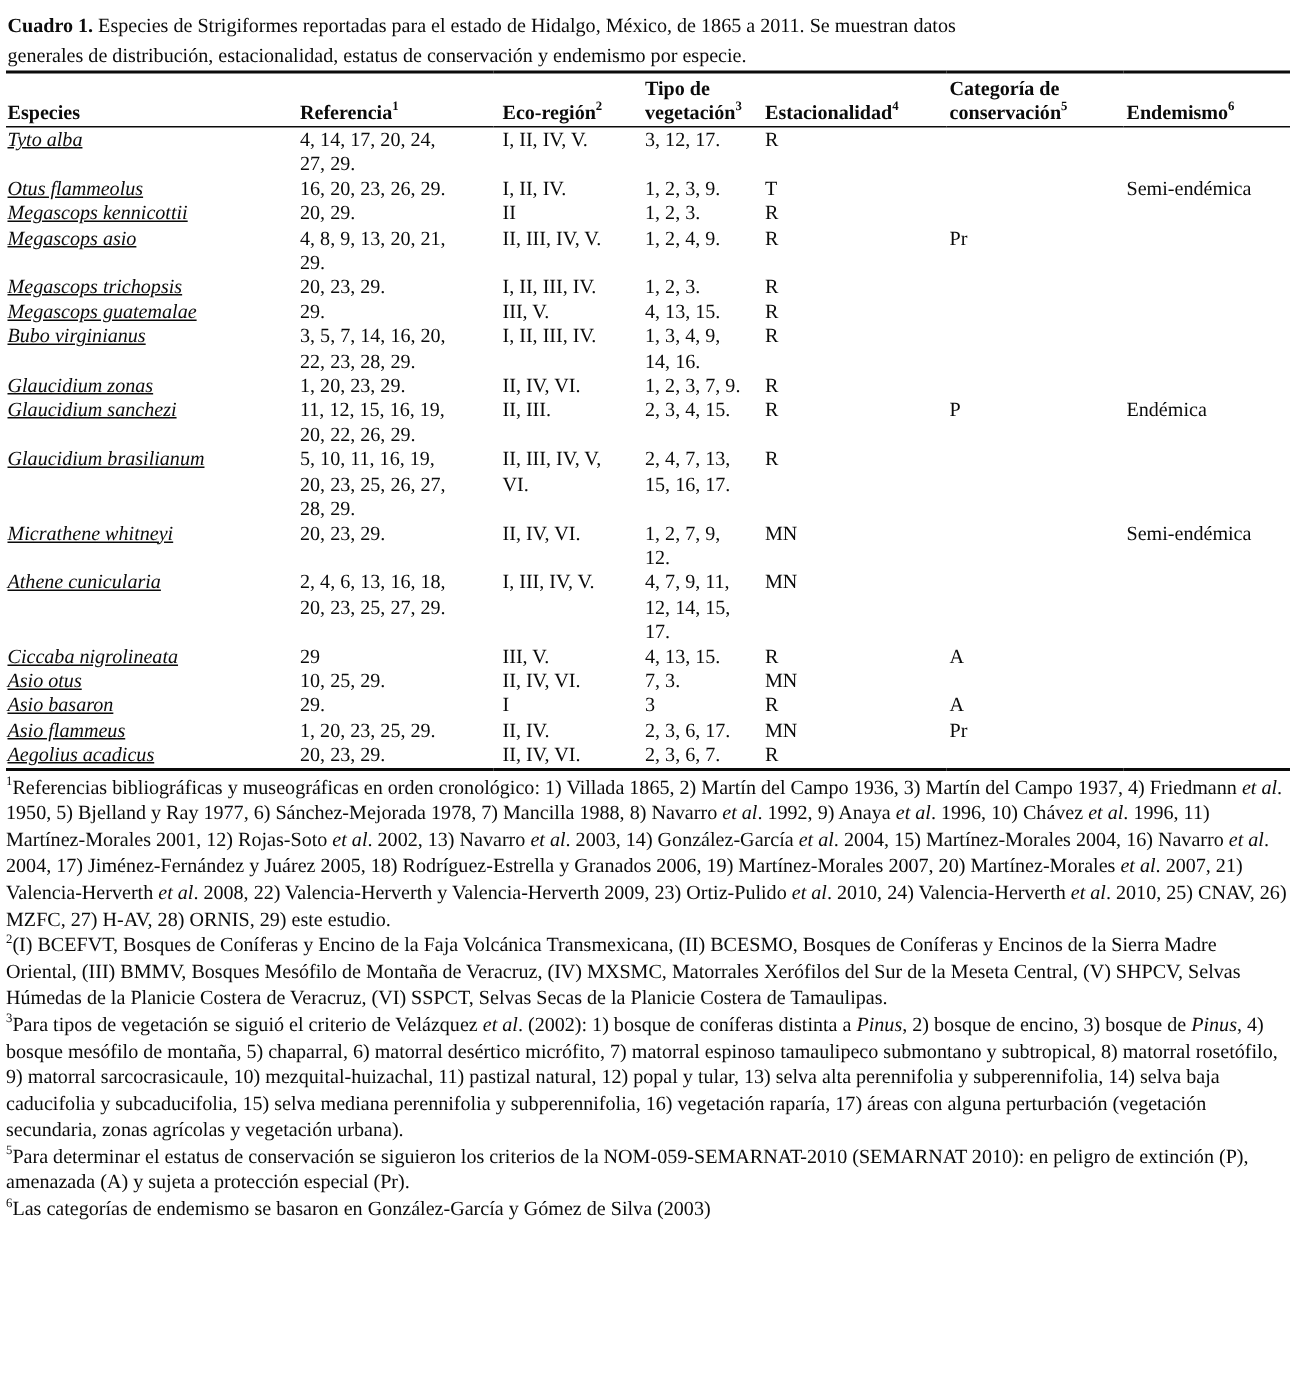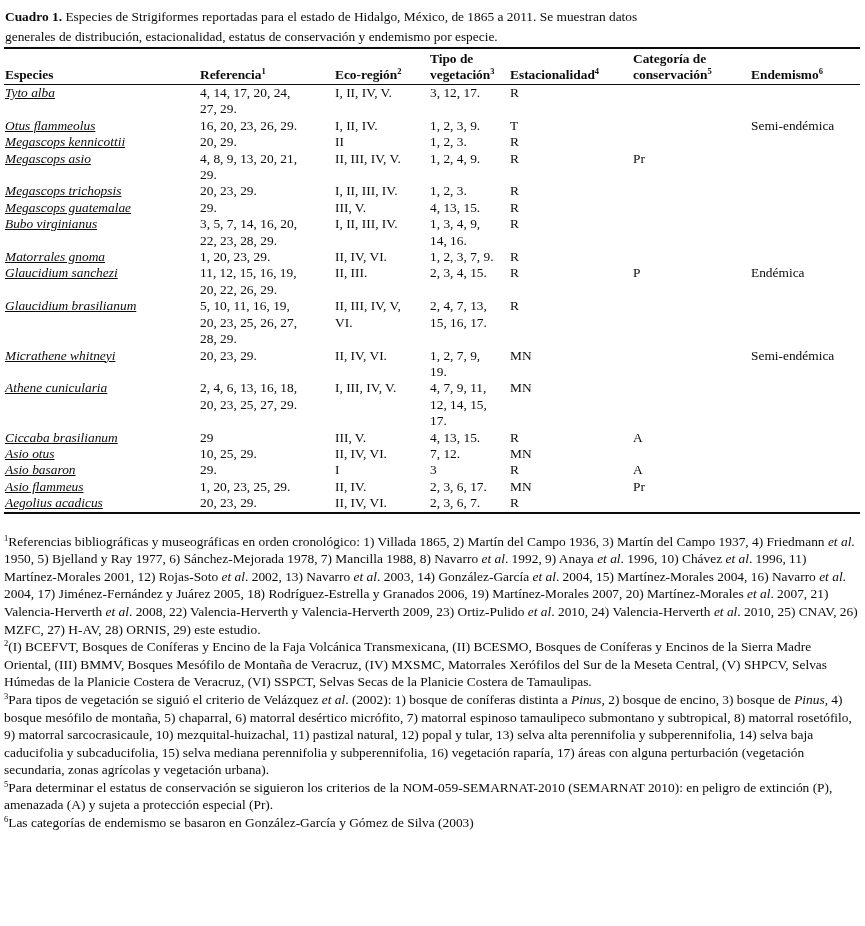--- a/index.html
+++ b/index.html
@@ -53,21 +53,21 @@
   td.species { font-style: italic; padding-left: 1px; text-decoration: underline; }
   th.center, td.center { padding-left: 2px; }
 
   sup {
     font-size: 8.5px;
     vertical-align: super;
     line-height: 0;
   }
 
   
-  .footnotes { margin-top: 19px; width: 857px; }
+  .footnotes { margin-top: 2px; width: 857px; }
   .footnote {
     margin: 0;
     font-size: 13.4px;
     line-height: 17.6px;
   }
 </style>
 </head>
 <body>
 
 <div class="page">
@@ -160,21 +160,21 @@
           <td>3, 5, 7, 14, 16, 20,
 22, 23, 28, 29.</td>
           <td>I, II, III, IV.</td>
           <td>1, 3, 4, 9,
 14, 16.</td>
           <td class="center">R</td>
           <td class="center"></td>
           <td class="center"></td>
         </tr>
         <tr>
-          <td class="species">Matorrales gnoma</td>
+          <td class="species">Glaucidium zonas</td>
           <td>1, 20, 23, 29.</td>
           <td>II, IV, VI.</td>
           <td>1, 2, 3, 7, 9.</td>
           <td class="center">R</td>
           <td class="center"></td>
           <td class="center"></td>
         </tr>
         <tr>
           <td class="species">Glaucidium sanchezi</td>
           <td>11, 12, 15, 16, 19,
@@ -196,51 +196,51 @@
 15, 16, 17.</td>
           <td class="center">R</td>
           <td class="center"></td>
           <td class="center"></td>
         </tr>
         <tr>
           <td class="species">Micrathene whitneyi</td>
           <td>20, 23, 29.</td>
           <td>II, IV, VI.</td>
           <td>1, 2, 7, 9,
-19.</td>
+12.</td>
           <td class="center">MN</td>
           <td class="center"></td>
           <td class="center">Semi-endémica</td>
         </tr>
         <tr>
           <td class="species">Athene cunicularia</td>
           <td>2, 4, 6, 13, 16, 18,
 20, 23, 25, 27, 29.</td>
           <td>I, III, IV, V.</td>
           <td>4, 7, 9, 11,
 12, 14, 15,
 17.</td>
           <td class="center">MN</td>
           <td class="center"></td>
           <td class="center"></td>
         </tr>
         <tr>
-          <td class="species">Ciccaba brasilianum</td>
+          <td class="species">Ciccaba nigrolineata</td>
           <td>29</td>
           <td>III, V.</td>
           <td>4, 13, 15.</td>
           <td class="center">R</td>
           <td class="center">A</td>
           <td class="center"></td>
         </tr>
         <tr>
           <td class="species">Asio otus</td>
           <td>10, 25, 29.</td>
           <td>II, IV, VI.</td>
-          <td>7, 12.</td>
+          <td>7, 3.</td>
           <td class="center">MN</td>
           <td class="center"></td>
           <td class="center"></td>
         </tr>
         <tr>
           <td class="species">Asio basaron</td>
           <td>29.</td>
           <td>I</td>
           <td>3</td>
           <td class="center">R</td>

